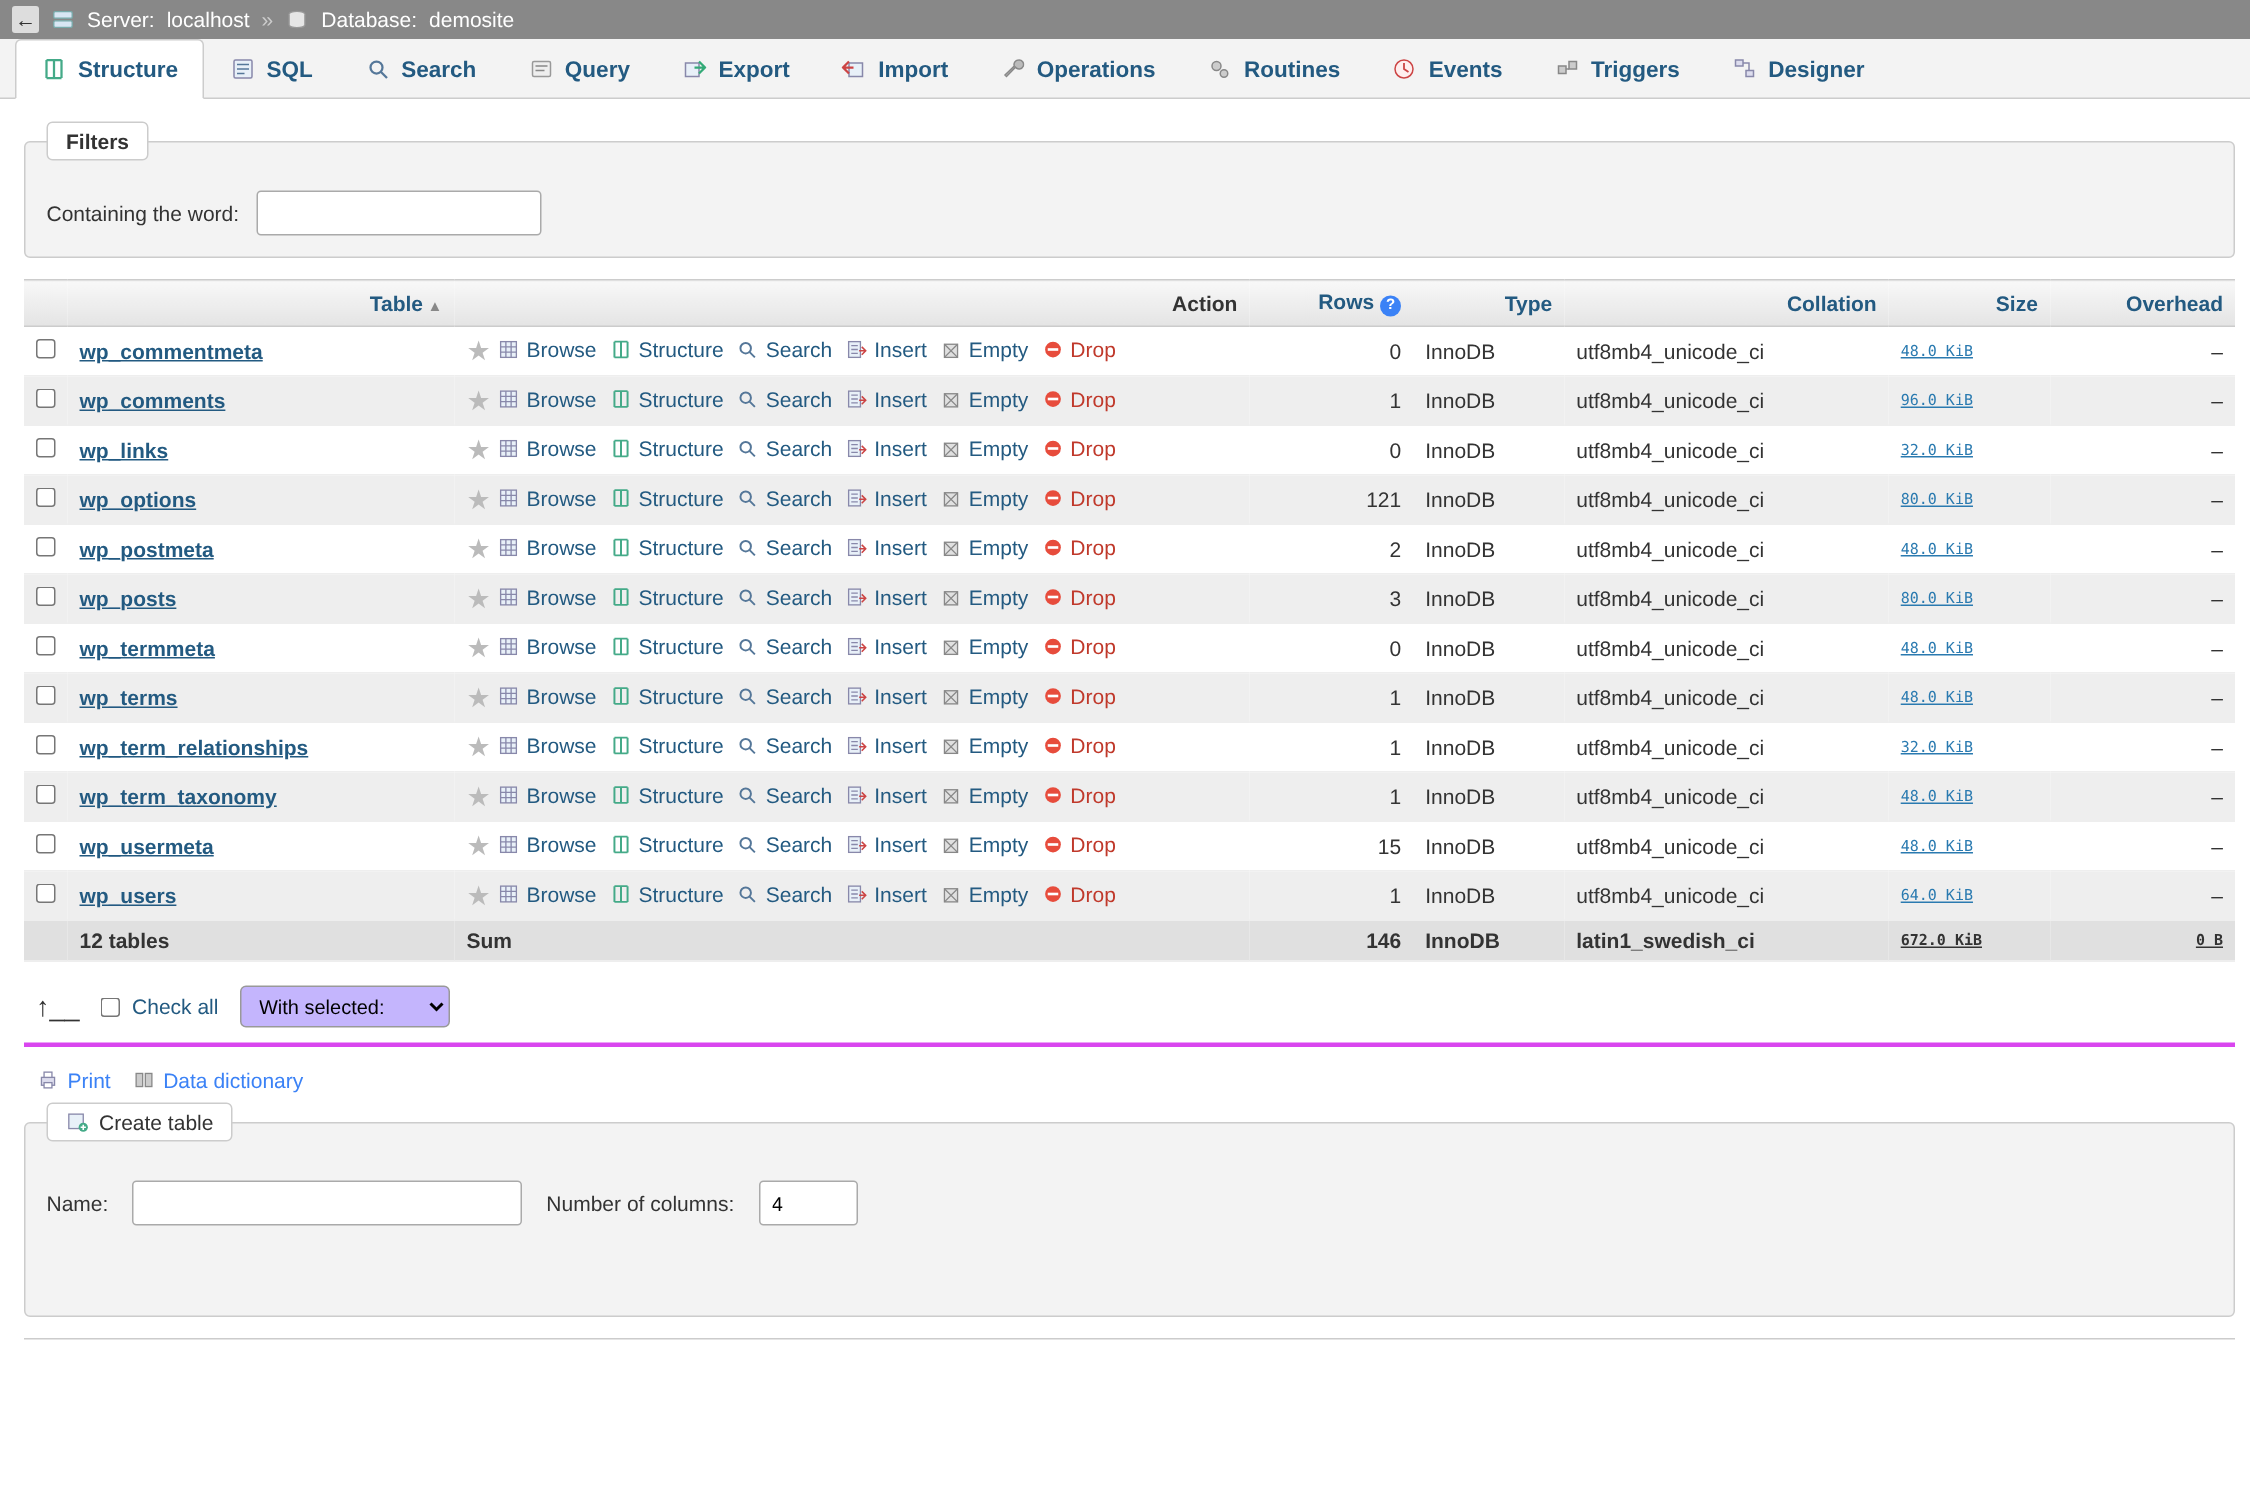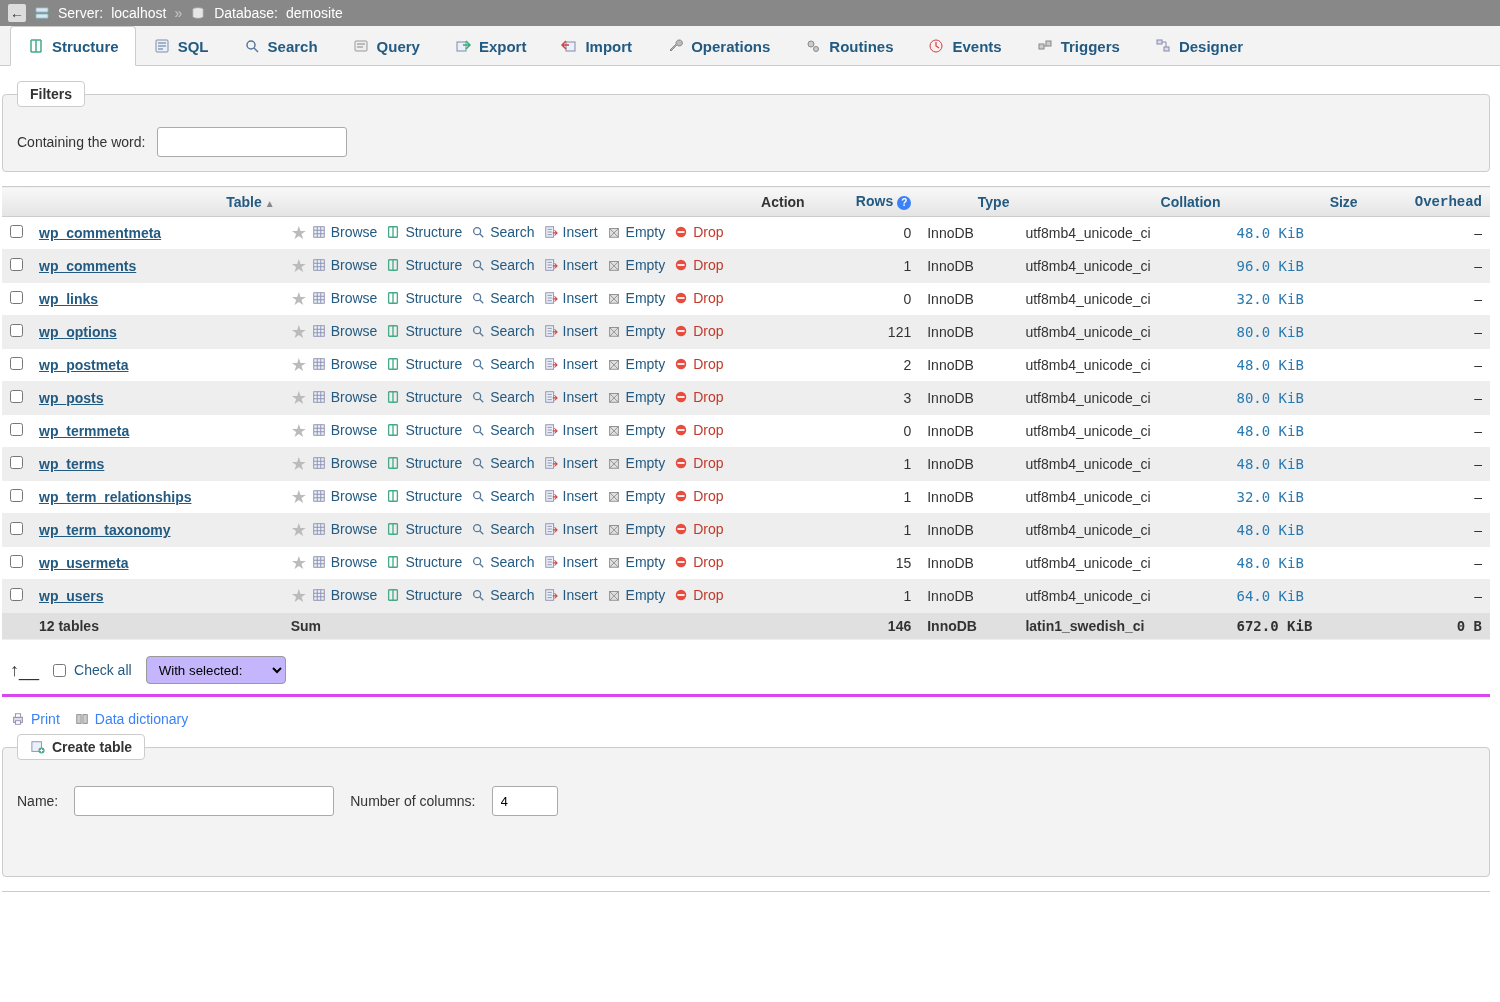--- a/index.html
+++ b/index.html
@@ -5,46 +5,46 @@
 * { box-sizing: border-box; margin: 0; padding: 0; }
 body { font-family: -apple-system, BlinkMacSystemFont, "Segoe UI", Arial, sans-serif; font-size: 14px; color: #333; background: #fff; }
 .topbar { background: #888; color: #fff; padding: 4px 8px; display: flex; align-items: center; gap: 8px; font-size: 14px; }
 .topbar .back-arrow { color: #333; background:#ddd; width:18px; height:18px; display:inline-flex; align-items:center; justify-content:center; border-radius:2px; cursor:pointer; }
 .topbar a { color: #fff; text-decoration: none; }
 .topbar .sep { color:#ccc; }
 .tabs { display:flex; background:#f3f3f3; border-bottom:1px solid #ccc; padding-left:10px; }
 .tab { display:flex; align-items:center; gap:7px; padding:10px 16px; border:1px solid transparent; border-bottom:none; color:#235a81; cursor:pointer; font-size:15px; font-weight:600; }
 .tab.active { background:#fff; border:1px solid #ccc; border-bottom:1px solid #fff; margin-bottom:-1px; border-top-left-radius:4px; border-top-right-radius:4px; }
 .tab .tab-icon { width:18px; height:18px; display:inline-flex; align-items:center; justify-content:center; }
-.content { padding:8px 10px 20px 2px; }
+.content { padding:8px 10px 20px 16px; }
 .fieldset { border:1px solid #ccc; border-radius:4px; padding:20px 14px 14px 14px; margin-top:20px; position:relative; background:#f3f3f3; }
 .fieldset .legend { position:absolute; top:-14px; left:14px; background:#fff; border:1px solid #ccc; border-radius:4px; padding:4px 12px; font-weight:700; display:flex; align-items:center; gap:6px; }
 .filter-row { display:flex; align-items:center; gap:12px; margin-top:12px; }
 .filter-row input[type=text] { height:30px; padding:4px 8px; border:1px solid #aaa; border-radius:3px; width:190px; }
 table.data { width:100%; border-collapse:collapse; margin-top:14px; }
 table.data th { background:linear-gradient(#f8f8f8,#e4e4e4); border-top:1px solid #ccc; border-bottom:1px solid #ccc; text-align:right; padding:6px 8px; font-weight:700; color:#235a81; }
 table.data th.plain { color:#333; }
 table.data td { padding:5px 8px; border-bottom:1px solid #eee; vertical-align:middle; }
 table.data tr.odd td { background:#fff; }
 table.data tr.even td { background:#eee; }
 table.data tr.sumrow td { background:#e0e0e0; font-weight:700; }
 .tname { color:#235a81; font-weight:700; }
 .act { color:#235a81; display:inline-flex; align-items:center; gap:4px; margin-right:8px; cursor:pointer; white-space:nowrap; }
 .act.red { color:#c0392b; }
 .rows { text-align:right; color:#333; }
-.size { font-family: Menlo, Consolas, monospace; color:#2a7ab0; font-size:14px; white-space:nowrap; }
+.size { font-family: Menlo, Consolas, monospace; color:#2a7ab0; font-size:10px; white-space:nowrap;text-decoration:underline; }
 .overhead { text-align:right; }
 .star { color:#bbb; font-size:18px; cursor:pointer; }
 .checkall-row { display:flex; align-items:center; gap:14px; padding:10px 8px; border-bottom:3px solid #d946ef; margin-top:6px; }
 .checkall-row select { height:28px; padding:3px 26px 3px 8px; border:1px solid #999; border-radius:4px; background:#c4b5fd; }
 .arrow-up { font-size:18px; color:#333; }
 .linksrow { padding:14px 8px; display:flex; gap:14px; }
 .linksrow .lnk { color:#3b82f6; display:inline-flex; align-items:center; gap:5px; cursor:pointer; }
 .create-fieldset { border:1px solid #ccc; border-radius:4px; padding:38px 14px 60px 14px; position:relative; background:#f3f3f3; margin-top:6px; }
-.create-fieldset .legend { position:absolute; top:-14px; left:14px; background:#fff; border:1px solid #ccc; border-radius:4px; padding:4px 12px; font-weight:700; display:flex; align-items:center; gap:6px; }
+.create-fieldset .legend { position:absolute; top:-14px; left:14px; background:#fff; border:1px solid #ccc; border-radius:4px; padding:4px 12px; font-weight:400; display:flex; align-items:center; gap:6px; }
 .create-row { display:flex; align-items:center; gap:16px; }
 .create-row input[type=text] { height:30px; padding:4px 8px; border:1px solid #aaa; border-radius:3px; }
 #name-input { width:260px; }
 #cols-input { width:66px; }
 .mini-icon { width:16px; height:16px; display:inline-flex; align-items:center; justify-content:center; }
 .hdr-sort { font-size:10px; color:#888; margin-left:3px; }
 .hdr-help { display:inline-block; width:14px; height:14px; border-radius:50%; background:#3b82f6; color:#fff; font-size:10px; text-align:center; line-height:14px; margin-left:4px; }
 hr.sep { border:none; border-top:1px solid #ccc; margin:14px 0; }
 </style>
 </head>
@@ -186,21 +186,21 @@
   <table class="data">
     <thead>
       <tr>
         <th class="plain" style="width:28px;"></th>
         <th><span>Table</span><span class="hdr-sort">▲</span></th>
         <th class="plain" style="width:530px;">Action</th>
         <th style="text-align:right;"><span>Rows</span><span class="hdr-help">?</span></th>
         <th>Type</th>
         <th>Collation</th>
         <th>Size</th>
-        <th style="font-family:Liberation Mono, monospace;">Overhead</th>
+        <th style="">Overhead</th>
       </tr>
     </thead>
     <tbody id="tables-body">
         <tr class="odd">
           <td><input type="checkbox" style=""></td>
           <td><a href="#" class="tname">wp_commentmeta</a></td>
           <td><span class="star">★</span> <span class="act"><span class="mini-icon">
                 <svg width="14" height="14" viewBox="0 0 16 16">
                   <rect x="2" y="2" width="12" height="12" fill="#e8f0f8" stroke="#88a"></rect>
                   <path d="M2 6h12M2 10h12M6 2v12M10 2v12" stroke="#88a"></path>

